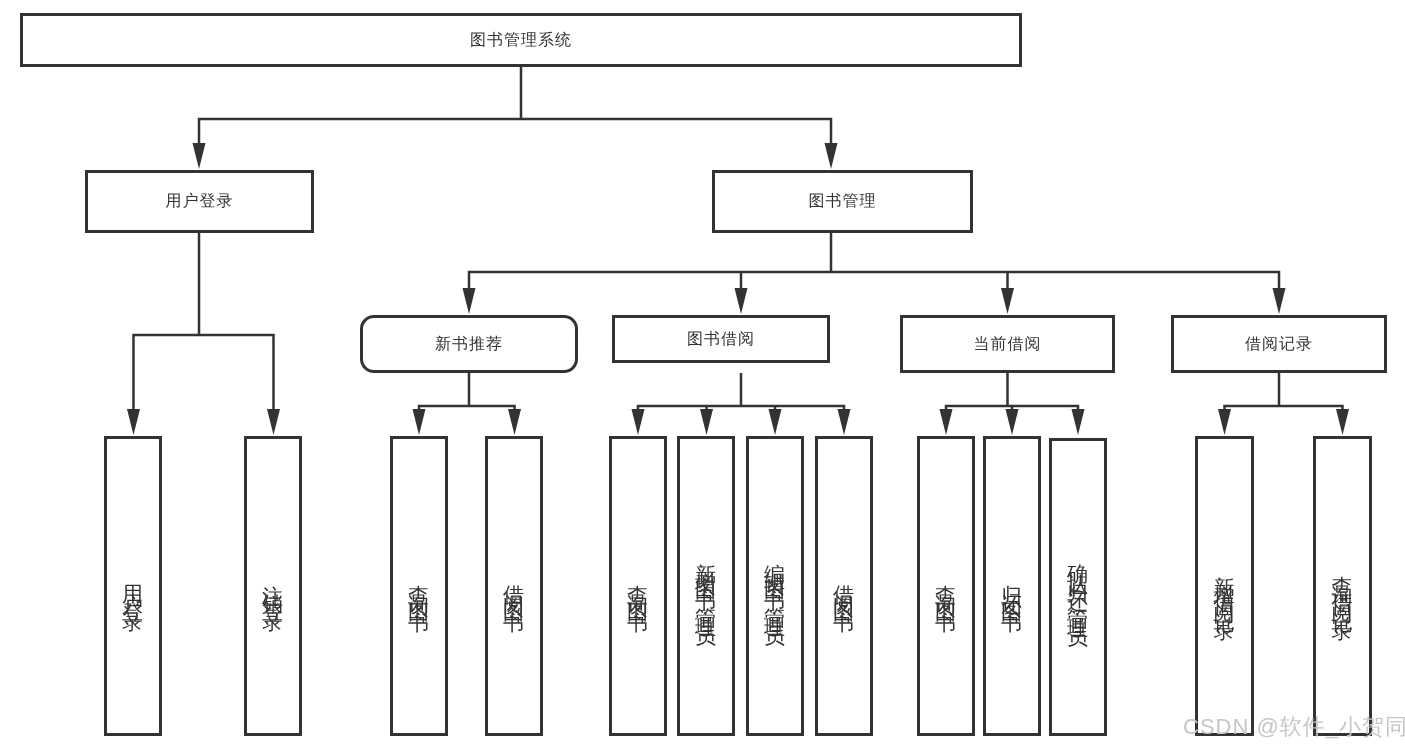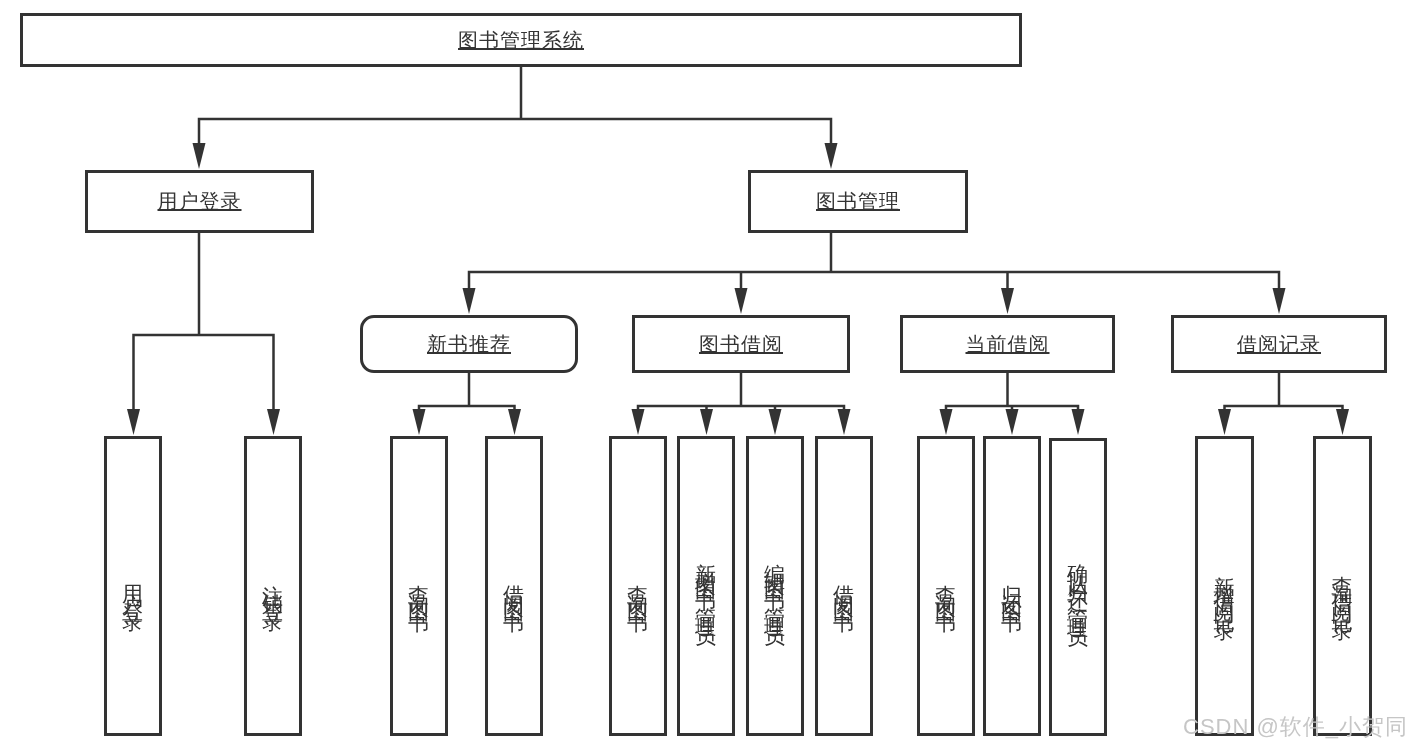--- a/index.html
+++ b/index.html
@@ -30,23 +30,22 @@
     position: absolute;
     box-sizing: border-box;
     border: 3px solid #333333;
     background: #ffffff;
     display: flex;
     align-items: center;
     justify-content: center;
     text-align: center;
   }
   .node.h {
-    font-size: 20px;
+    font-size: 16px;
     letter-spacing: 1px;
-    text-decoration: underline;
   }
   .node.v {
     writing-mode: vertical-rl;
     text-orientation: mixed;
     font-size: 21px;
     letter-spacing: 9px;
     line-height: 1.1;
   }
   .watermark {
     position: absolute;
@@ -97,24 +96,24 @@
     <polygon points="1071.5,409 1084.5,409 1078,435"></polygon>
 
     <path d="M1279,373 V406 M1224.5,414 V406 H1342.5 V414"></path>
     <polygon points="1218,409 1231,409 1224.5,435"></polygon>
     <polygon points="1336,409 1349,409 1342.5,435"></polygon>
   </svg>
 
   <div class="node h" style="left:20px; top:13px; width:1002px; height:54px;">图书管理系统</div>
 
   <div class="node h" style="left:85px; top:170px; width:229px; height:63px;">用户登录</div>
-  <div class="node h" style="left:712px; top:170px; width:220px; height:63px;margin-left:36px;">图书管理</div>
+  <div class="node h" style="left:712px; top:170px; width:261px; height:63px;">图书管理</div>
 
   <div class="node h" style="left:360px; top:315px; width:218px; height:58px;border-radius:14px;">新书推荐</div>
-  <div class="node h" style="left:632px; top:315px; width:218px; height:58px;">图书借阅</div>
+  <div class="node h" style="left:612px; top:315px; width:218px; height:48px;">图书借阅</div>
   <div class="node h" style="left:1171px; top:315px; width:216px; height:58px;">借阅记录</div>
   <div class="node h" style="left:900px; top:315px; width:215px; height:58px;">当前借阅</div>
 
   <div class="node v" style="left:104px; top:436px; width:58px; height:300px;">用户登录</div>
   <div class="node v" style="left:244px; top:436px; width:58px; height:300px;">注销登录</div>
 
   <div class="node v" style="left:390px; top:436px; width:58px; height:300px;">查询图书</div>
   <div class="node v" style="left:485px; top:436px; width:58px; height:300px;">借阅图书</div>
 
   <div class="node v" style="left:609px; top:436px; width:58px; height:300px;">查询图书</div>

